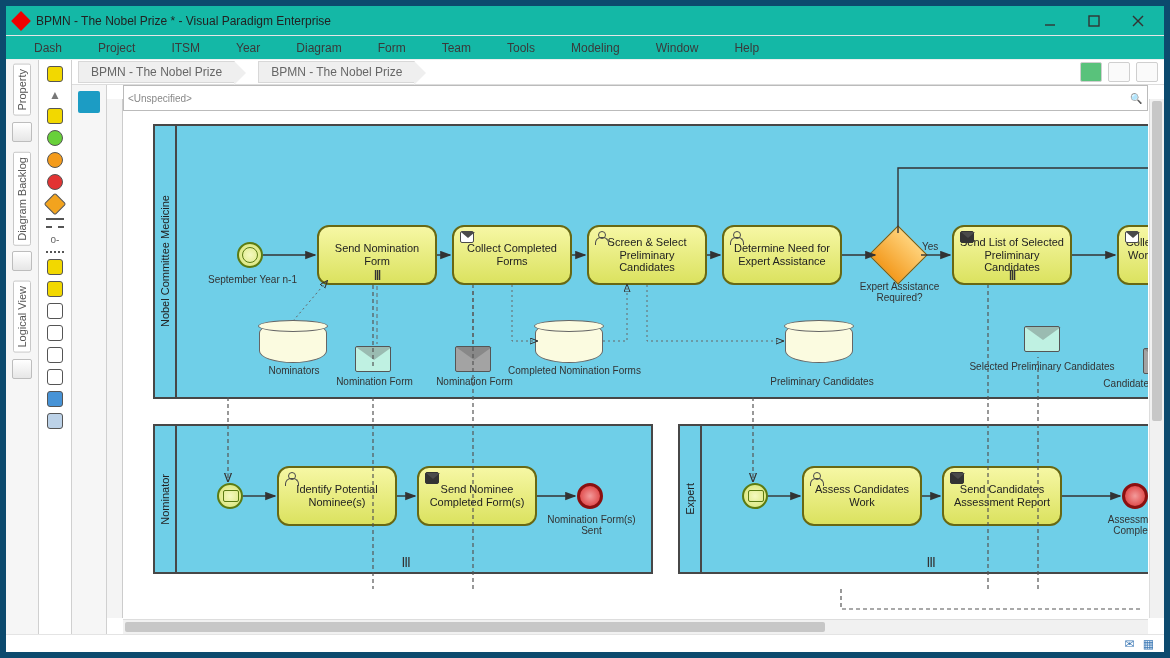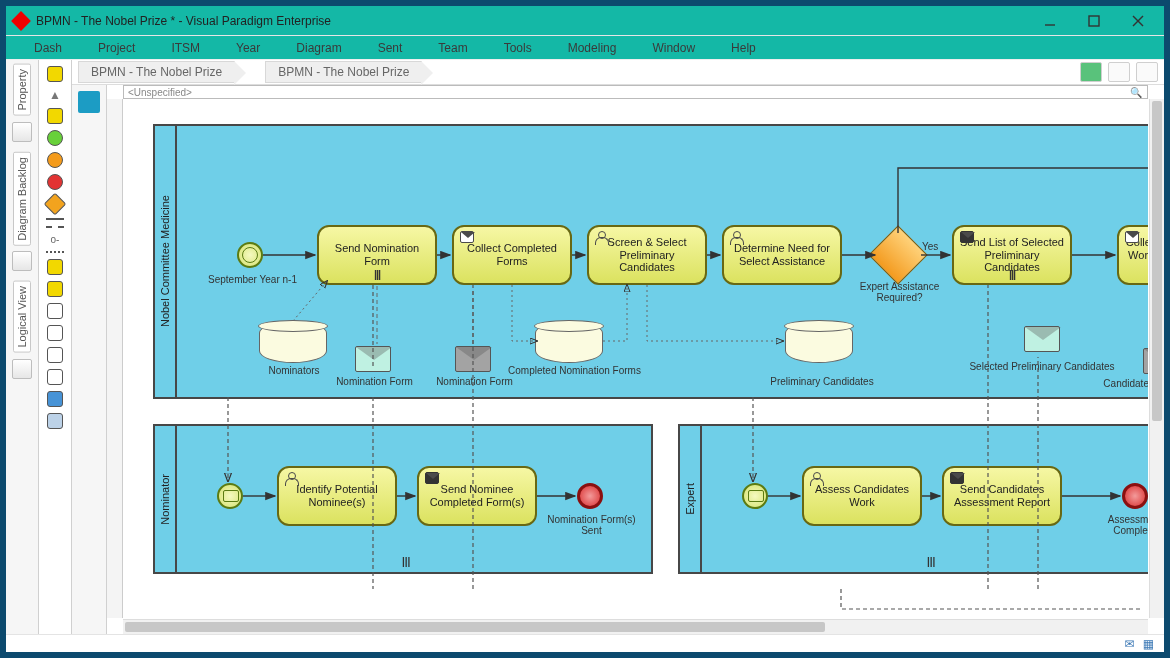--- a/index.html
+++ b/index.html
@@ -13,31 +13,31 @@
 .menubar span{padding:2px 18px;color:#3a3a3a}
 .body{position:absolute;top:54px;left:0;right:0;bottom:18px;display:flex}
 .sidepanels{width:33px;border-right:1px solid #d0d0d0;display:flex;flex-direction:column;align-items:center;gap:2px;padding-top:4px;background:#f6f6f6}
 .sidetab{writing-mode:vertical-rl;transform:rotate(180deg);font-size:11px;color:#555;border:1px solid #c8c8c8;background:#fff;padding:4px 2px;border-radius:2px;margin-bottom:2px}
 .sideicon{width:20px;height:20px;border:1px solid #bdbdbd;border-radius:2px;margin-top:2px;background:linear-gradient(#fff,#e6e6e6)}
 .palette{width:33px;border-right:1px solid #d0d0d0;background:#fff;display:flex;flex-direction:column;align-items:center;gap:6px;padding-top:6px}
 .palette .sw{width:16px;height:16px;border-radius:50%;border:1px solid #555}
 .palette .sw.sq{border-radius:3px}
 .palette .sw.line{border:none;border-top:2px solid #555;height:0;width:18px;border-radius:0}
 .editor{flex:1;display:flex;flex-direction:column}
-.crumbs{height:25px;border-bottom:1px solid #ddd;display:flex;align-items:center;padding:0 6px;background:#fff;gap:16px}
+.crumbs{height:25px;border-bottom:1px solid #ddd;display:flex;align-items:center;padding:0 6px;background:#fff;gap:9px}
 .crumb{background:#efefef;color:#666;padding:3px 12px;border:1px solid #d8d8d8;position:relative;margin-right:14px}
 .crumb:after{content:"";position:absolute;right:-12px;top:-1px;border-left:12px solid #efefef;border-top:12px solid transparent;border-bottom:12px solid transparent}
 .crumbs .rtools{margin-left:auto;display:flex;gap:6px}
 .rtools .ti{width:22px;height:20px;border:1px solid #cfcfcf;border-radius:2px;background:#fafafa}
 .drawwrap{flex:1;display:flex;overflow:hidden}
 .pooltabs{width:35px;background:#f6f6f6;border-right:1px solid #d0d0d0;display:flex;flex-direction:column;align-items:center;gap:4px;padding-top:6px}
 .pooltabs .pt-sel{width:22px;height:22px;background:#1c9cc4;border-radius:2px}
 .canvaswrap{flex:1;position:relative;background:#fff;overflow:hidden}
 .rulerV{position:absolute;top:14px;left:0;width:16px;bottom:16px;background:#f4f4f4;border-right:1px solid #ccc}
-.specbar{position:absolute;top:0;left:16px;right:16px;height:14px;background:#fff;border:1px solid #bbb;font-size:10px;padding:0 4px;display:flex;align-items:center;color:#888;z-index:3}
+.specbar{position:absolute;top:0;left:16px;right:16px;height:26px;background:#fff;border:1px solid #bbb;font-size:10px;padding:0 4px;display:flex;align-items:center;color:#888;z-index:3}
 .lanearea{position:absolute;top:14px;left:16px;right:16px;bottom:16px;overflow:hidden;background:#fff}
 .scrollV{position:absolute;top:14px;right:0;width:15px;bottom:16px;background:#f1f1f1;border-left:1px solid #ddd}
 .scrollV .thumb{position:absolute;left:2px;right:2px;top:2px;height:320px;background:#c7c7c7;border-radius:2px}
 .scrollH{position:absolute;left:16px;right:16px;bottom:0;height:15px;background:#f1f1f1;border-top:1px solid #ddd}
 .scrollH .thumb{position:absolute;top:2px;bottom:2px;left:2px;width:700px;background:#c7c7c7;border-radius:2px}
 .pool{position:absolute;background:#6fcfe8;border:2px solid #474747}
 .pool .header{position:absolute;left:0;top:0;bottom:0;width:22px;background:#6fcfe8;border-right:2px solid #474747;display:flex;align-items:center;justify-content:center}
 .pool .header span{writing-mode:vertical-rl;transform:rotate(180deg);font-size:11px}
 .pool .content{position:absolute;left:22px;top:0;right:0;bottom:0}
 .task{position:absolute;width:120px;height:60px;border:2px solid #686813;border-radius:12px;background:linear-gradient(#f6f7a4,#dbe25f);display:flex;align-items:center;justify-content:center;text-align:center;font-size:11px;padding:2px 6px;line-height:1.15}
@@ -89,21 +89,21 @@
         </svg>
     </div>
   </div>
 
   <div class="menubar">
     <span>Dash</span>
     <span>Project</span>
     <span>ITSM</span>
     <span>Year</span>
     <span>Diagram</span>
-    <span>Sent</span>
+    <span>Form</span>
     <span>Team</span>
     <span>Tools</span>
     <span>Modeling</span>
     <span>Window</span>
     <span>Help</span>
   </div>
 
   <div class="body">
 
     <div class="sidepanels">
@@ -181,21 +181,21 @@
                 <div class="task" style="left:275px;top:99px">
                   <div class="icon envelope"></div>
                   <span>Collect Completed Forms</span>
                 </div>
                 <div class="task" style="left:410px;top:99px">
                   <div class="icon user"></div>
                   <span>Screen &amp; Select Preliminary Candidates</span>
                 </div>
                 <div class="task" style="left:545px;top:99px">
                   <div class="icon user"></div>
-                  <span>Determine Need for Select Assistance</span>
+                  <span>Determine Need for Expert Assistance</span>
                 </div>
                 <div class="gateway" style="left:700px;top:108px"></div>
                 <div class="lbl" style="left:670px;top:155px;width:105px">Expert Assistance Required?</div>
                 <div class="lbl" style="left:745px;top:115px">Yes</div>
 
                 <div class="task" style="left:775px;top:99px">
                   <div class="icon envelope envelope-fill"></div>
                   <span>Send List of Selected Preliminary Candidates</span>
                   <div class="multi">|||</div>
                 </div>

